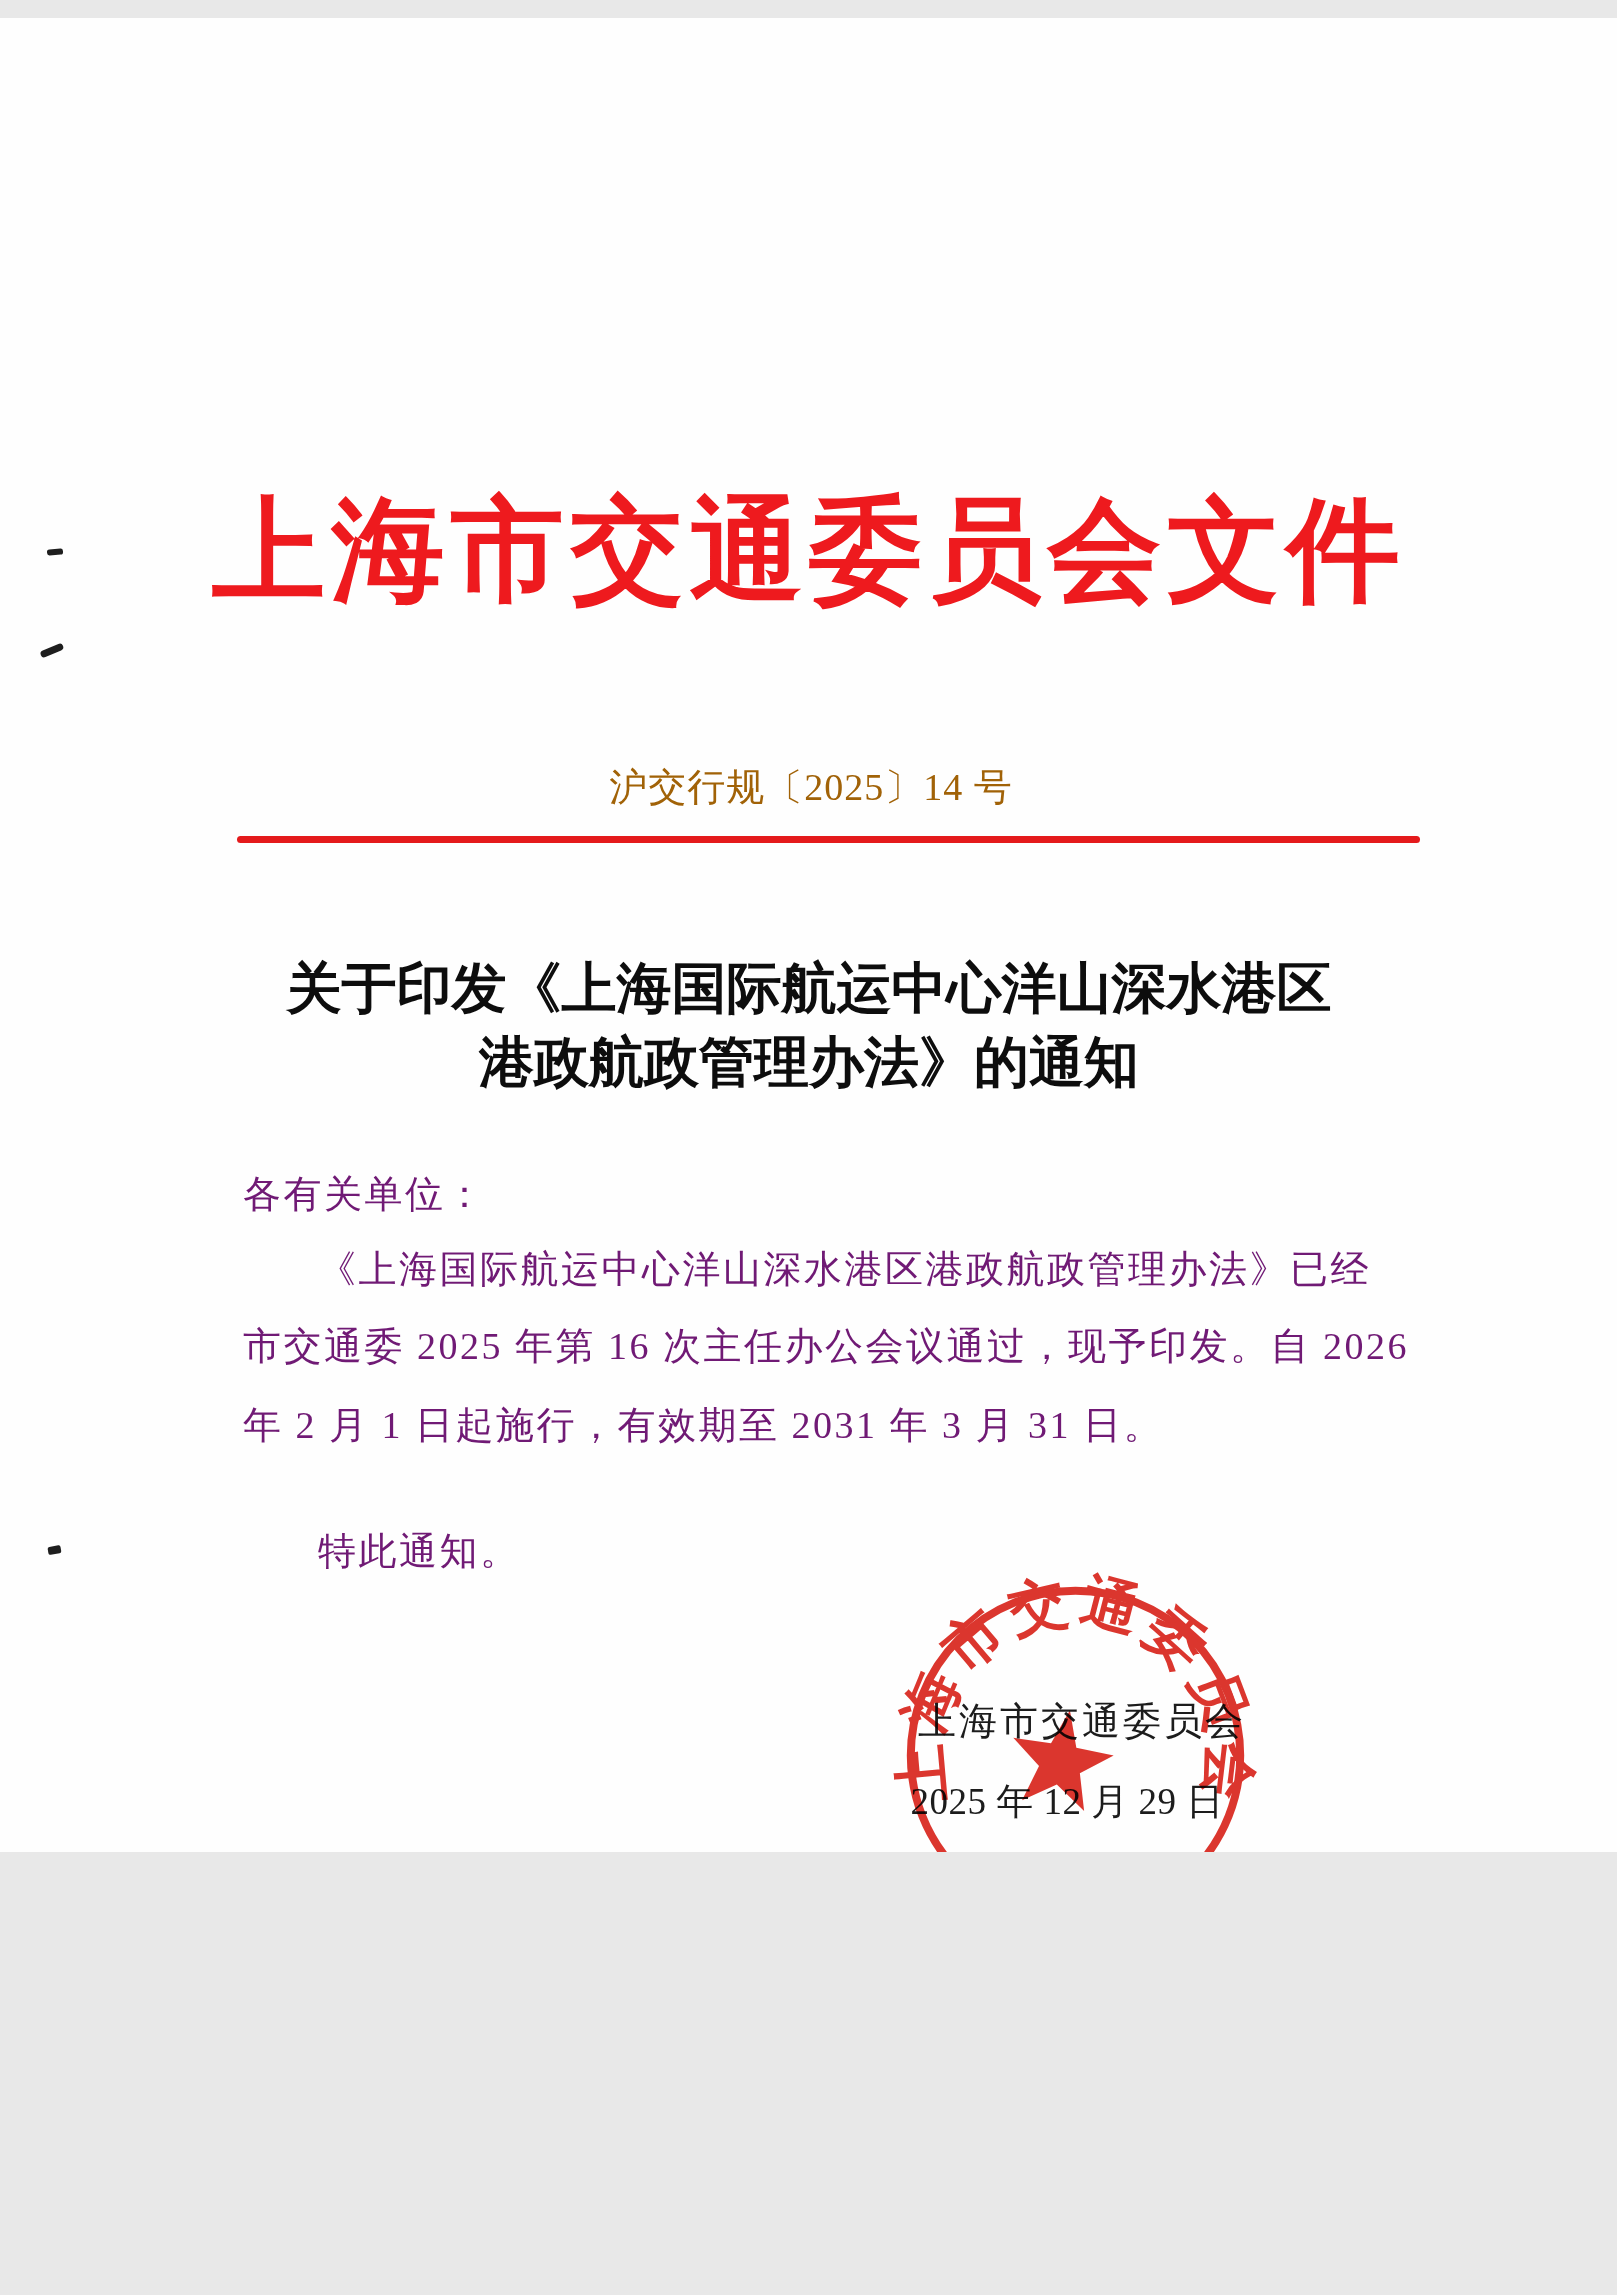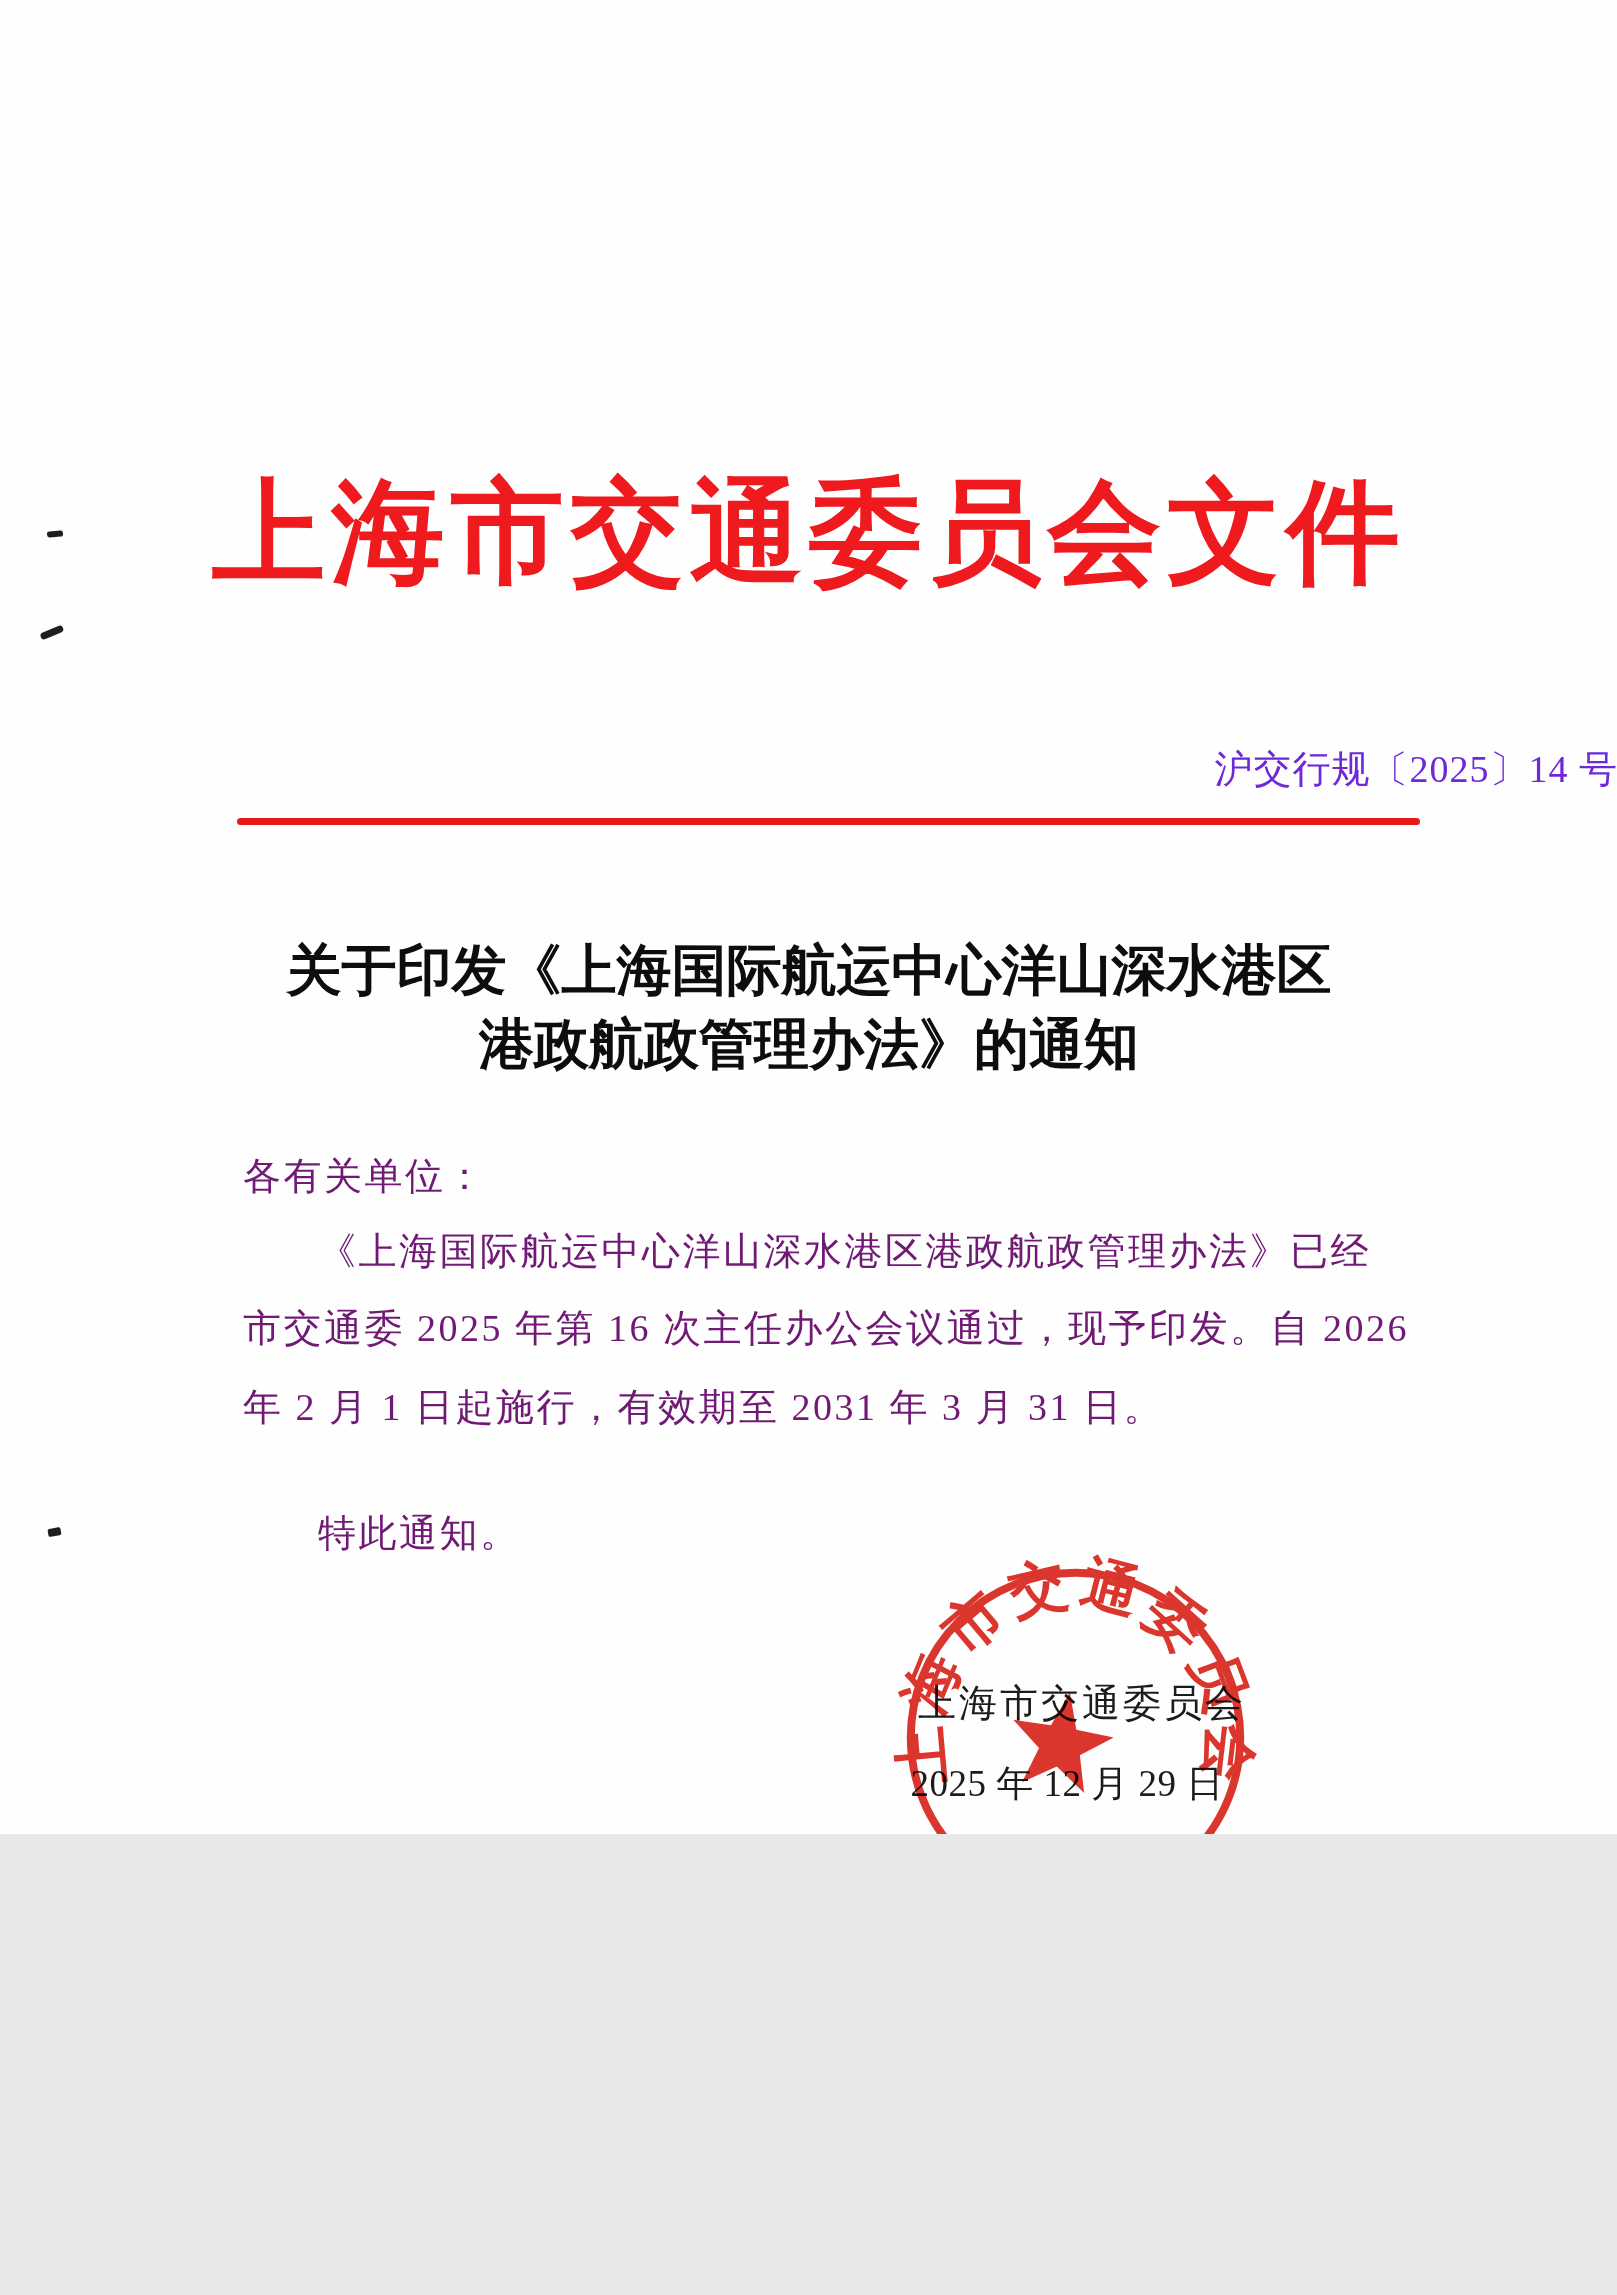--- a/index.html
+++ b/index.html
@@ -5,43 +5,43 @@
   :root{
     --header-red:#ee1a1e;
     --rule-red:#e41a1c;
     --seal-red:#d9251c;
     --text-black:#1a1a1a;
   }
   html,body{margin:0;padding:0;background:#e8e8e8;}
   .page{
     position:relative;
     width:1618px;height:1834px;
-    margin:0 auto;
+    margin:18px auto;
     background:#fefefe;
     overflow:hidden;
     font-family:"Liberation Serif","DejaVu Serif",serif;
     color:var(--text-black);
   }
   .abs{position:absolute;line-height:1;white-space:nowrap;}
 
   .agency-head{
     top:476px;left:0;right:0;
     text-align:center;
     font-size:113px;
     font-weight:900;
     letter-spacing:6.4px;
     color:var(--header-red);
     font-family:"Liberation Serif","DejaVu Serif",serif;
   }
   .doc-number{
     top:750px;left:4px;right:0;
-    text-align:right;
+    text-align:center;
     font-size:38px;
     letter-spacing:1px;
-    color:#6d28d9;
+    color:#a16207;
   }
   .red-rule{
     top:818px;left:237px;
     width:1183px;height:7px;
     background:var(--rule-red);
     border-radius:3.5px;
   }
   .doc-title{
     left:0;right:0;
     text-align:center;

